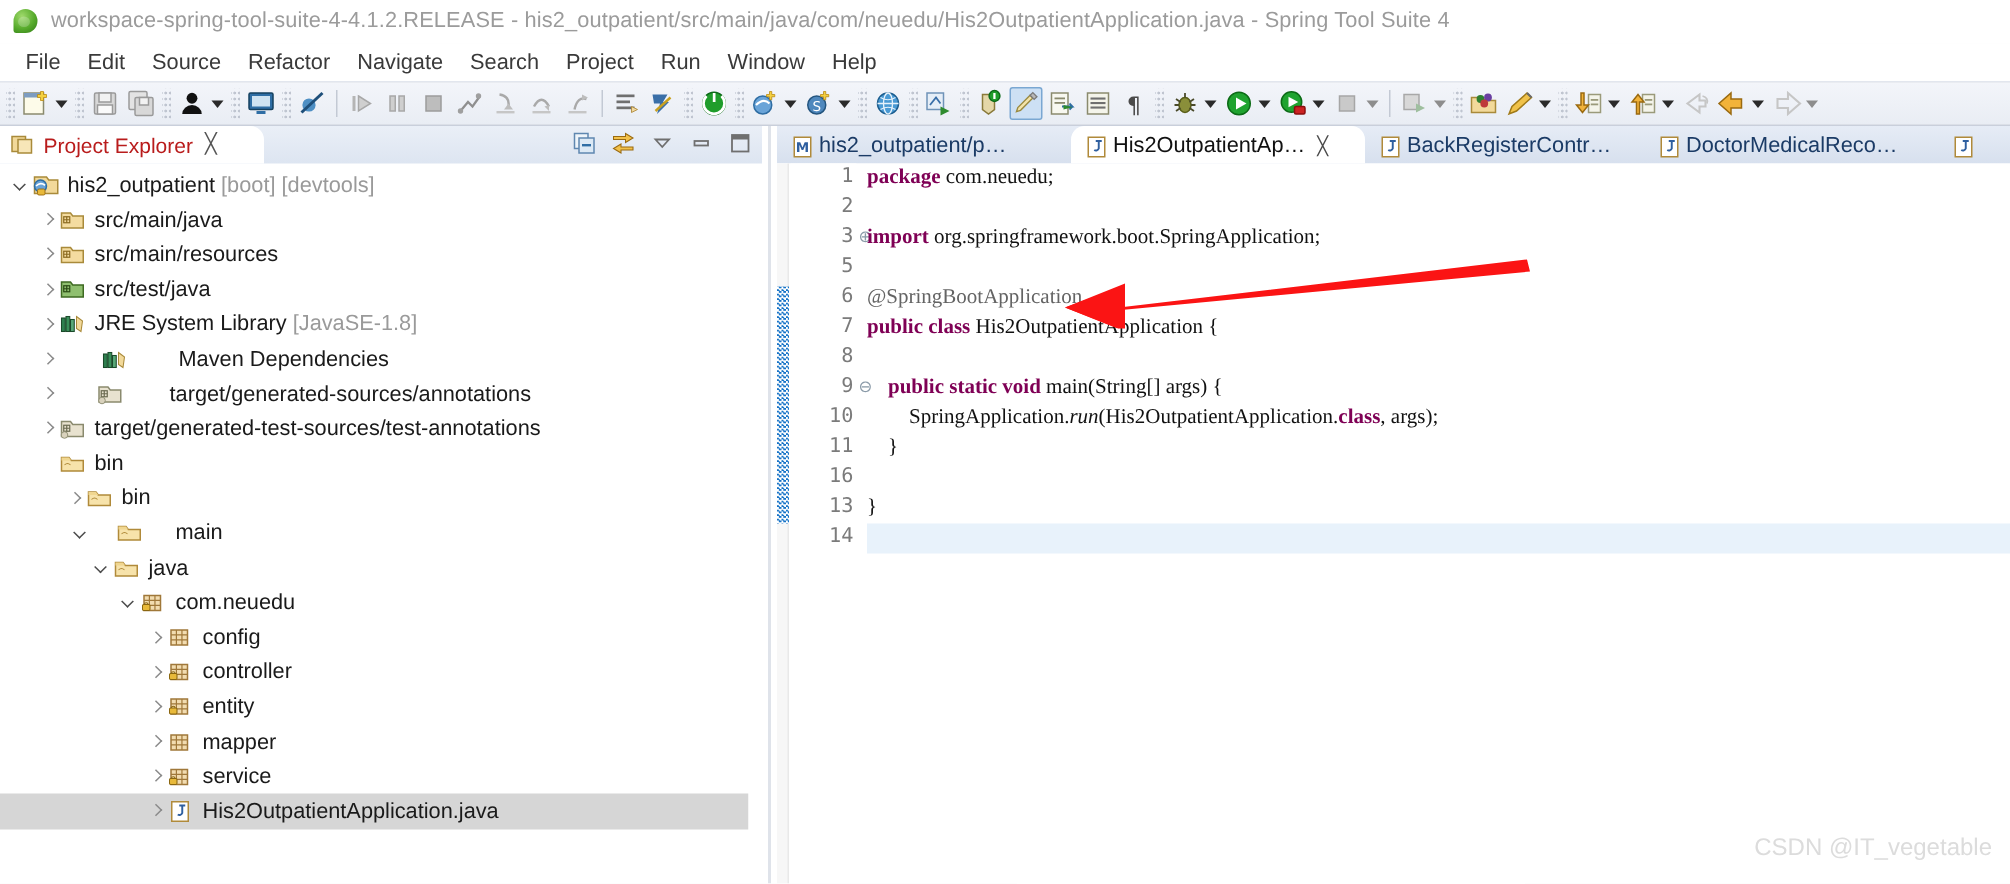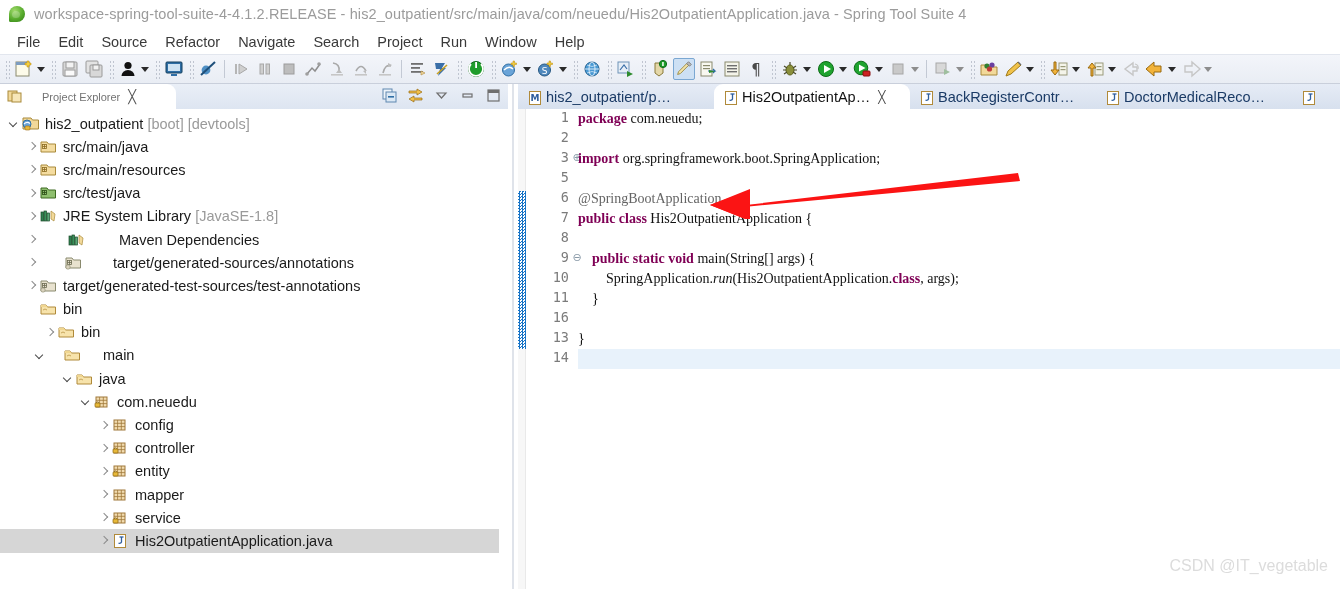--- a/index.html
+++ b/index.html
@@ -82,21 +82,21 @@
   .exp-tabrow {
     height: 25px; position: relative;
     background: linear-gradient(#eaeff7, #dde5f1);
   }
   .exp-tab {
     position:absolute; left:0; top:0; height:25px; width:176px;
     background:#ffffff;
     border-top-right-radius: 9px;
     display:flex; align-items:center; padding-left:7px; gap:5px;
   }
-  .exp-tab-label { font-size:11px; color:#737373; white-space:nowrap;margin-left:13px; }
+  .exp-tab-label { font-size:14px; color:#b91c1c; white-space:nowrap; }
   .exp-tab-close {
     font-size: 13px; color:#555; margin-left:3px; line-height:1;
     font-family:"DejaVu Sans", sans-serif;
   }
   .exp-tools { position:absolute; right:6px; top:3px; display:flex; align-items:center; gap:9px; }
   .exp-tools .icn { width:17px; height:17px; margin:0; }
 
   .tree { position:absolute; left:0; top:25px; right:9px; bottom:0; overflow:hidden; padding-top:3px; }
   .row {
     height: 23.2px; display:flex; align-items:center; white-space:nowrap;
@@ -655,21 +655,21 @@
           </div>
           <div class="row" style="padding-left: 42px;">
             <span class="twisty closed"></span>
             <span class="tico"><svg width="19" height="17" viewBox="0 0 19 17">
                 <path d="M2 5 h5 l1.5 2 h8 v7 h-14.5z" fill="#f7e3ab" stroke="#b08a3a"></path>
                 <path d="M2 5 h5 l1.5 2 h-6.5z" fill="#f0d690"></path>
                 <path d="M4 10 q2 -2 4 0" stroke="#b08a3a" fill="none" stroke-width=".7"></path>
               </svg></span>
             <span class="lbl">bin</span>
           </div>
-          <div class="row" style="padding-left: 32px; gap: 16px;">
+          <div class="row" style="padding-left: 46px; gap: 16px;">
             <span class="twisty open"></span>
             <span class="tico"><svg width="19" height="17" viewBox="0 0 19 17">
                 <path d="M2 5 h5 l1.5 2 h8 v7 h-14.5z" fill="#f7e3ab" stroke="#b08a3a"></path>
                 <path d="M2 5 h5 l1.5 2 h-6.5z" fill="#f0d690"></path>
                 <path d="M4 10 q2 -2 4 0" stroke="#b08a3a" fill="none" stroke-width=".7"></path>
               </svg></span>
             <span class="lbl">main</span>
           </div>
           <div class="row" style="padding-left: 60px;">
             <span class="twisty open"></span>

